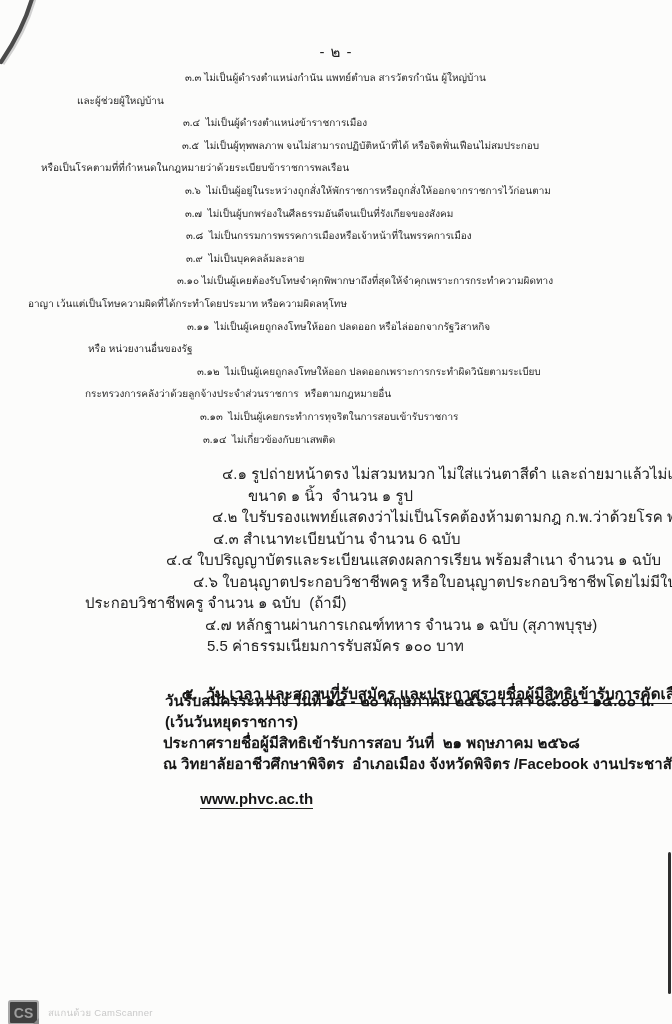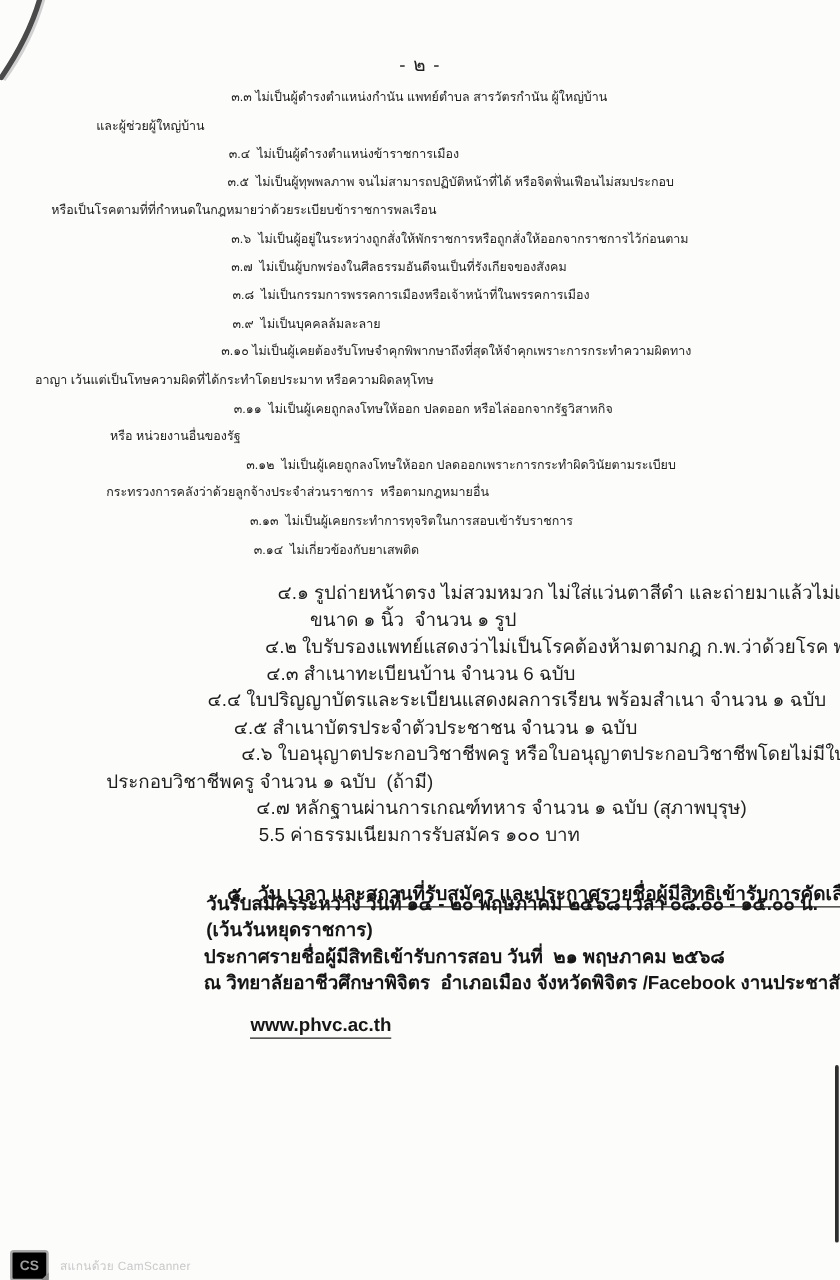--- a/index.html
+++ b/index.html
@@ -29,21 +29,21 @@
   
   .crease{position:absolute;top:0;left:0;pointer-events:none;}
   .edge-smudge{
     position:absolute;left:668px;top:852px;width:3px;height:142px;
     background:#2e2e2e;filter:blur(0.6px);border-radius:2px;
   }
   
   .watermark{position:absolute;left:8px;top:1000px;display:flex;align-items:center;gap:9px;}
   .cs-box{
     width:27px;height:21px;border:2px solid #a8a8a8;border-radius:3px;
-    background:#000000;color:#9d9d9d;font-size:11px;font-weight:bold;
+    background:#404040;color:#9d9d9d;font-size:14px;font-weight:bold;
     display:flex;align-items:center;justify-content:center;position:relative;
   }
   .cs-box::after{
     content:"";position:absolute;right:-2px;bottom:-2px;
     border-style:solid;border-width:0 0 7px 7px;
     border-color:transparent transparent #8b8b8b transparent;
   }
   .wm-label{font-size:9.5px;color:#c9c9c9;letter-spacing:0.3px;}
 </style>
 </head>
@@ -83,21 +83,20 @@
     </div>
 
     <div class="gap2"></div>
 
     <div class="s4">
       <div class="ln" style="margin-left:222px">๔.๑ รูปถ่ายหน้าตรง ไม่สวมหมวก ไม่ใส่แว่นตาสีดำ และถ่ายมาแล้วไม่เกิน ๖ เดือน</div>
       <div class="ln" style="margin-left:248px">ขนาด ๑ นิ้ว  จำนวน ๑ รูป</div>
       <div class="ln" style="margin-left:212px">๔.๒ ใบรับรองแพทย์แสดงว่าไม่เป็นโรคต้องห้ามตามกฎ ก.พ.ว่าด้วยโรค พ.ศ. ๒๕๖๖</div>
       <div class="ln" style="margin-left:213px">๔.๓ สำเนาทะเบียนบ้าน จำนวน 6 ฉบับ</div>
       <div class="ln" style="margin-left:166px">๔.๔ ใบปริญญาบัตรและระเบียนแสดงผลการเรียน พร้อมสำเนา จำนวน ๑ ฉบับ</div>
-      <div class="ln" style="margin-left:187px">๔.๕ สำเนาบัตรประจำตัวประชาชน จำนวน ๑ ฉบับ</div>
       <div class="ln" style="margin-left:193px">๔.๖ ใบอนุญาตประกอบวิชาชีพครู หรือใบอนุญาตประกอบวิชาชีพโดยไม่มีใบอนุญาต</div>
       <div class="ln" style="margin-left:85px">ประกอบวิชาชีพครู จำนวน ๑ ฉบับ  (ถ้ามี)</div>
       <div class="ln" style="margin-left:205px">๔.๗ หลักฐานผ่านการเกณฑ์ทหาร จำนวน ๑ ฉบับ (สุภาพบุรุษ)</div>
       <div class="ln" style="margin-left:207px">5.5 ค่าธรรมเนียมการรับสมัคร ๑๐๐ บาท</div>
     </div>
 
     <div class="gap3"></div>
 
     <div class="s5">
       <div class="heading" style="margin-left:148px">

